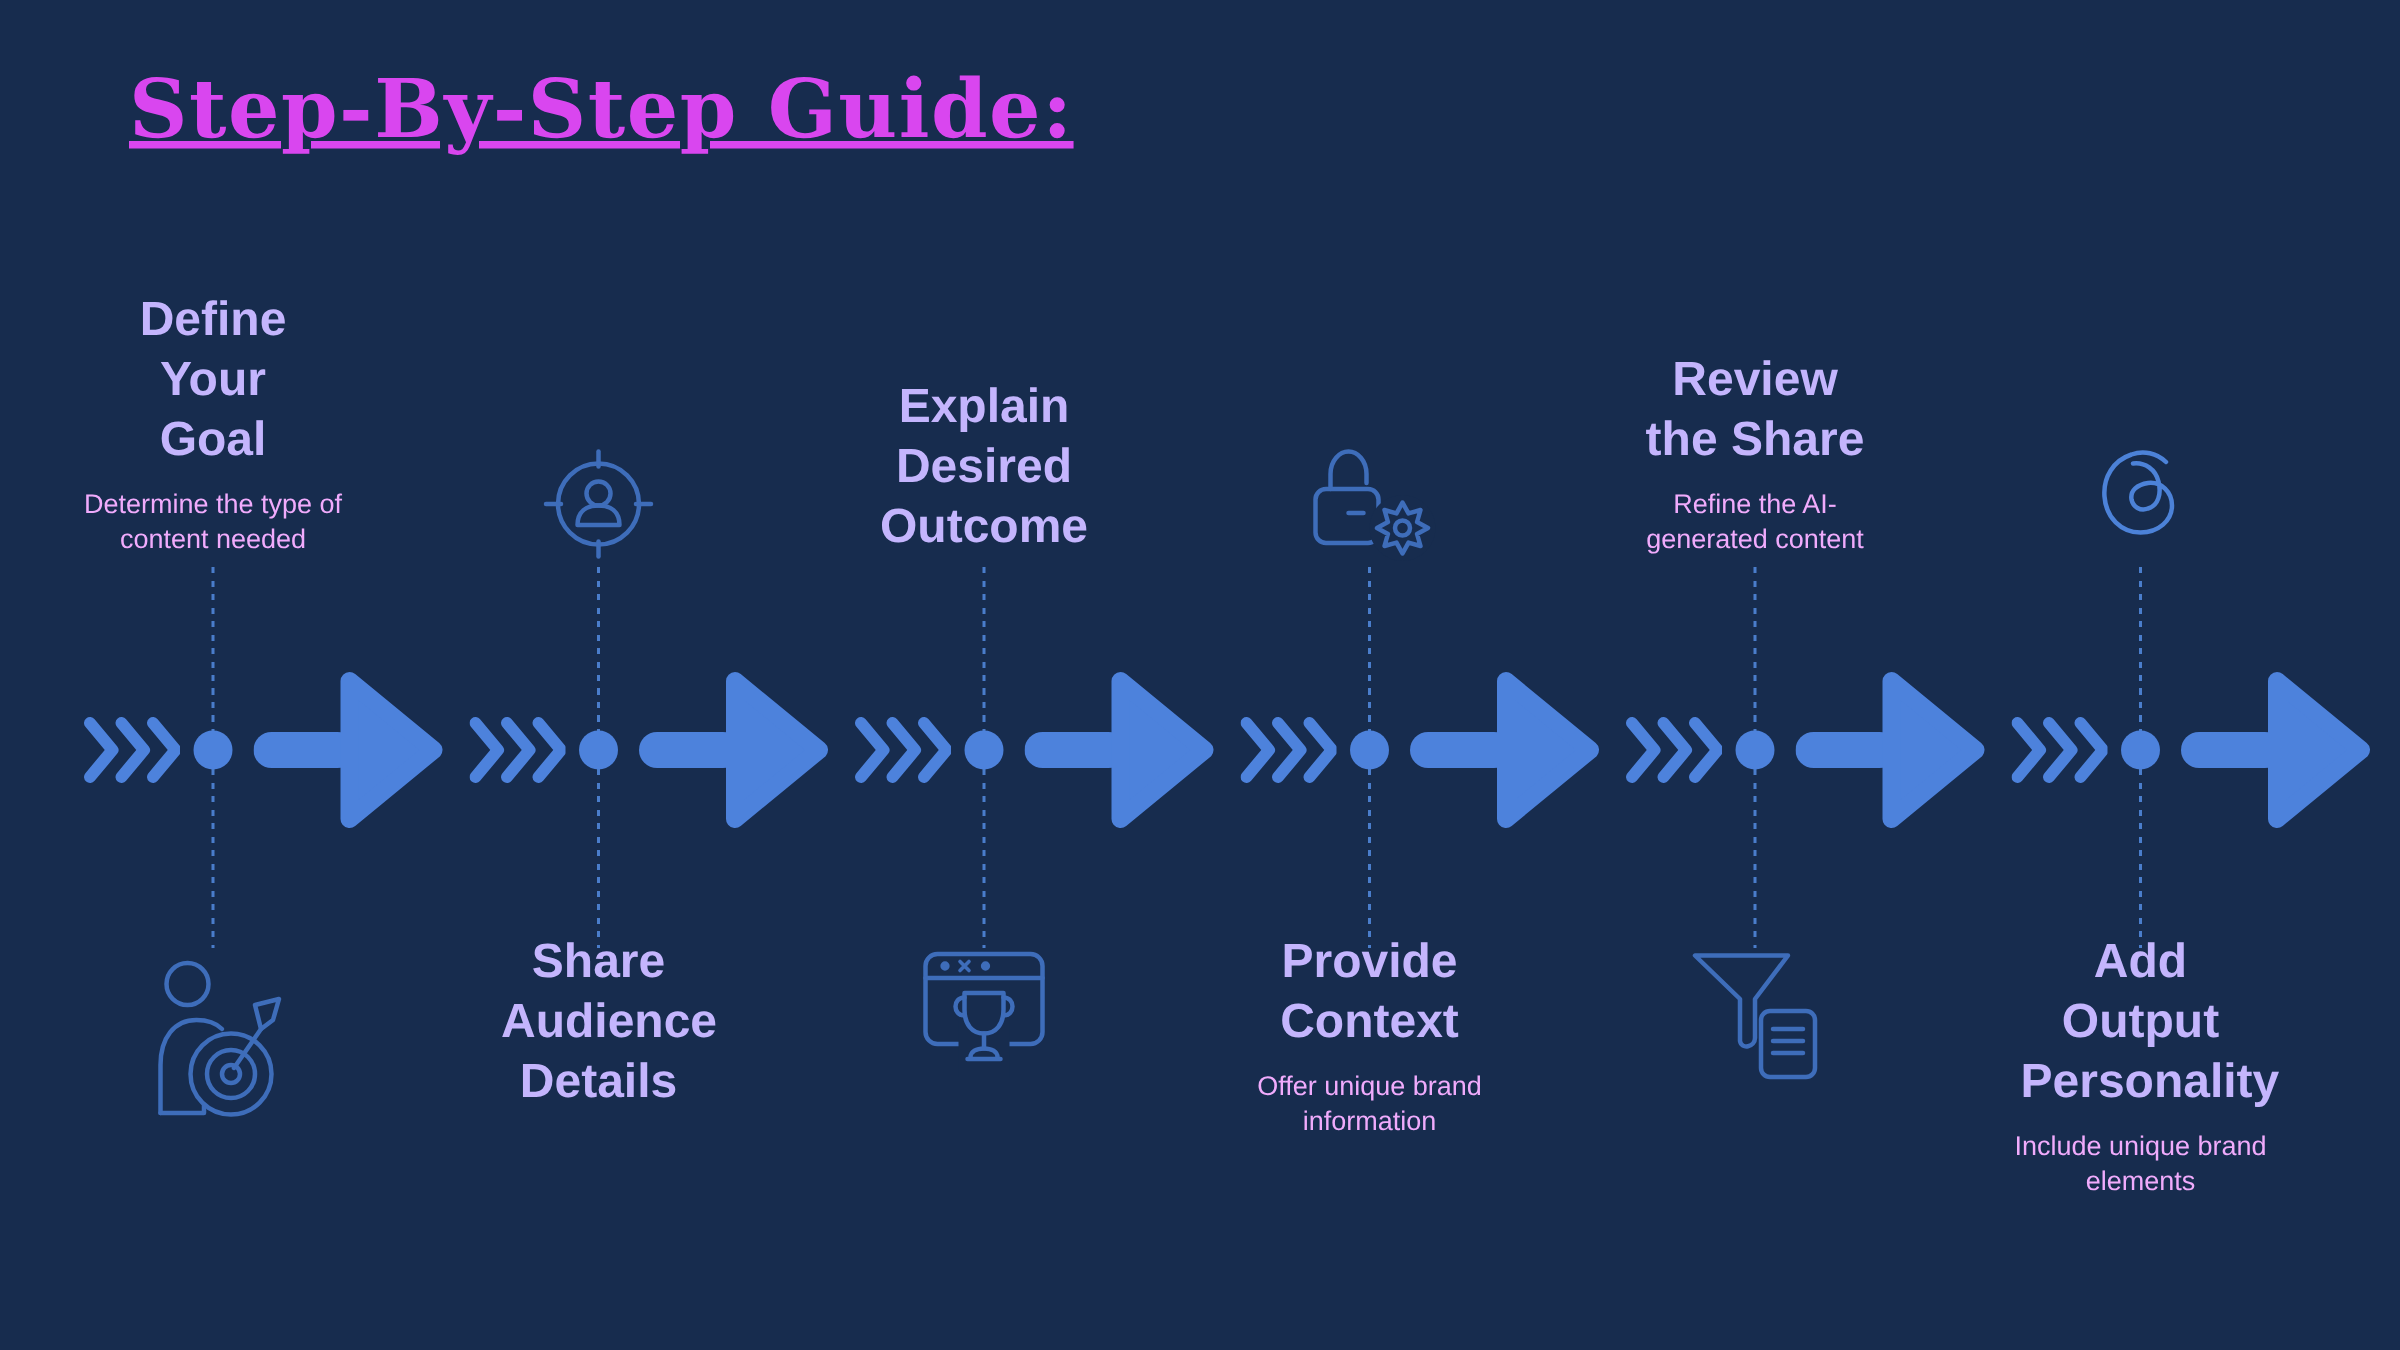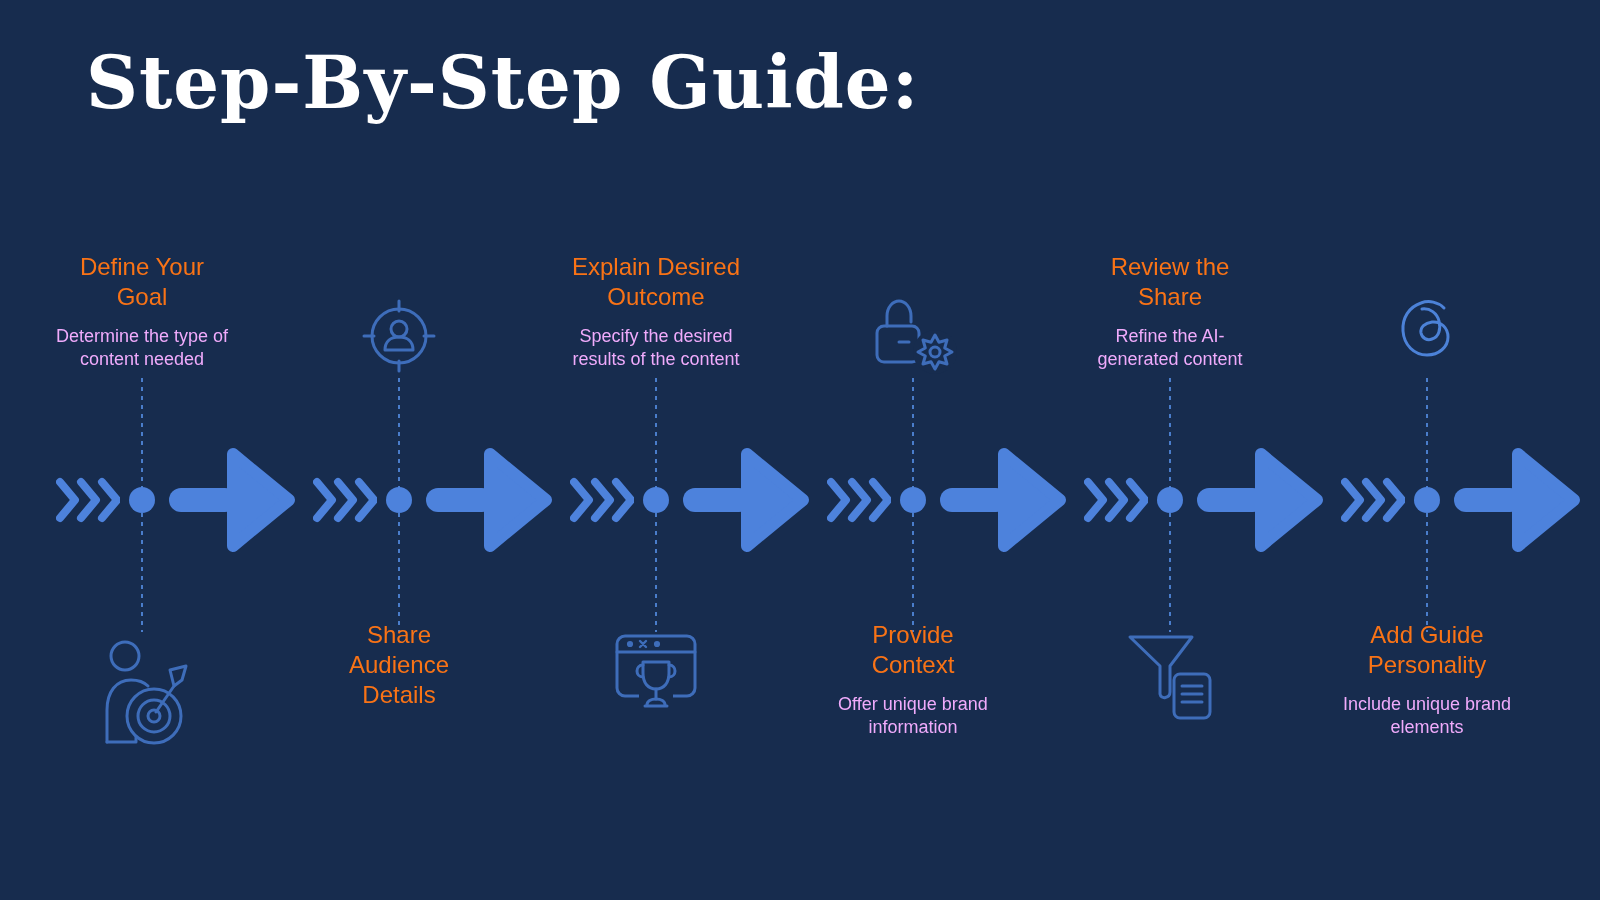--- a/index.html
+++ b/index.html
@@ -4,42 +4,42 @@
 <style>
   html,body { margin:0; padding:0; background:#0d1b33; }
   .canvas {
     position:relative; width:1600px; height:900px; overflow:hidden;
     background:#172C4E;
     font-family:"Liberation Sans", sans-serif;
   }
   .page-title {
     position:absolute; left:86px; top:40px; margin:0;
     font-family:"DejaVu Serif", serif; font-weight:700;
-    font-size:72px; letter-spacing:1px; color:#ffffff;
+    font-size:54px; letter-spacing:1px; color:#d946ef;text-decoration:underline;
   }
   .step { position:absolute; inset:0; pointer-events:none; }
   .dotline {
     position:absolute; left:calc(var(--cx) - 1px); top:378px; height:254px; width:2px; z-index:1;
     background-image:repeating-linear-gradient(to bottom,#4a7dcb 0px,#4a7dcb 4px,transparent 4px,transparent 9px);
   }
   .dot {
     position:absolute; left:calc(var(--cx) - 13px); top:487px; width:26px; height:26px;
     border-radius:50%; background:#4D82DC; z-index:3;
   }
   .chevrons { position:absolute; left:calc(var(--cx) - 86px); top:477px; z-index:2; }
   .arrow    { position:absolute; left:calc(var(--cx) + 27px); top:442px; z-index:2; }
   .icon     { position:absolute; z-index:2; }
   .text {
     position:absolute; left:calc(var(--cx) - 125px); width:250px;
     text-align:center; z-index:2;
   }
   .text.above { bottom:530px; }
   .text.below { top:620px; }
   .step-title {
-    margin:0 auto; font-size:24px; font-weight:400; line-height:1.25; color:#f97316;
+    margin:0 auto; font-size:32px; font-weight:700; line-height:1.25; color:#c4b5fd;
   }
   .step-desc {
     margin:13px auto 0; font-size:18px; font-weight:400; line-height:1.25; color:#f0abfc;
   }
   .solid { fill:#4D82DC; }
 </style>
 </head>
 <body>
 
 <div class="canvas">
@@ -117,21 +117,20 @@
           <polyline points="46,5 61,23 46,41"></polyline>
       </g>
     </svg>
     <div class="dot"></div>
     <svg class="arrow" width="128" height="116" viewBox="0 0 128 116">
       <rect class="solid" x="0" y="46" width="68" height="24" rx="12"></rect>
       <polygon class="solid" points="64,12 120,58 64,104" stroke="#4D82DC" stroke-width="12" stroke-linejoin="round"></polygon>
     </svg>
     <div class="text above">
       <h3 class="step-title" style="max-width:210px">Explain Desired Outcome</h3>
-      <p class="step-desc" style="max-width:170px">Specify the desired results of the content</p>
     </div>
     <svg class="icon" style="left:calc(var(--cx) - 42px); top:626px" width="84" height="94" viewBox="0 0 84 94">
       <g class="outline" fill="none" stroke="#3E6DBA" stroke-width="3" stroke-linecap="round" stroke-linejoin="round">
         <rect x="3" y="10" width="78" height="60" rx="8"></rect>
         <path d="M3 26 H81"></path>
         <circle cx="16" cy="18" r="1.6" fill="#3E6DBA"></circle>
         <path d="M26 15 L32 21 M32 15 L26 21" stroke-width="2.4"></path>
         <circle cx="43" cy="18" r="1.6" fill="#3E6DBA"></circle>
         <rect class="fillmask" x="25" y="32" width="34" height="60" fill="#172C4E" stroke="none"></rect>
         <path d="M29 36 H55 V47 C55 57 50 63 42 63 C34 63 29 57 29 47 Z"></path>
@@ -216,18 +215,18 @@
     <svg class="arrow" width="128" height="116" viewBox="0 0 128 116">
       <rect class="solid" x="0" y="46" width="68" height="24" rx="12"></rect>
       <polygon class="solid" points="64,12 120,58 64,104" stroke="#4D82DC" stroke-width="12" stroke-linejoin="round"></polygon>
     </svg>
     <svg class="icon" style="left:calc(var(--cx) - 33px); top:296px" width="66" height="66" viewBox="0 0 66 66">
       <g class="outline lite" fill="none" stroke="#4C82D8" stroke-width="3" stroke-linecap="round" stroke-linejoin="round">
         <path d="M50 12 C44 6 35 4 27 7 C15 11 8 22 9 35 C10 49 20 59 33 59 C45 59 54 51 54 41 C54 32 47 25 38 26 C31 27 26 31 27 37 C28 42 33 45 38 43 C45 41 47 33 45 25 C43 17 36 12 28 13"></path>
       </g>
     </svg>
     <div class="text below">
-      <h3 class="step-title" style="max-width:160px">Add Guide Personality</h3>
+      <h3 class="step-title" style="max-width:160px">Add Output Personality</h3>
       <p class="step-desc" style="max-width:200px">Include unique brand elements</p>
     </div>
   </div>
 
 </div>
 
 </body></html>

